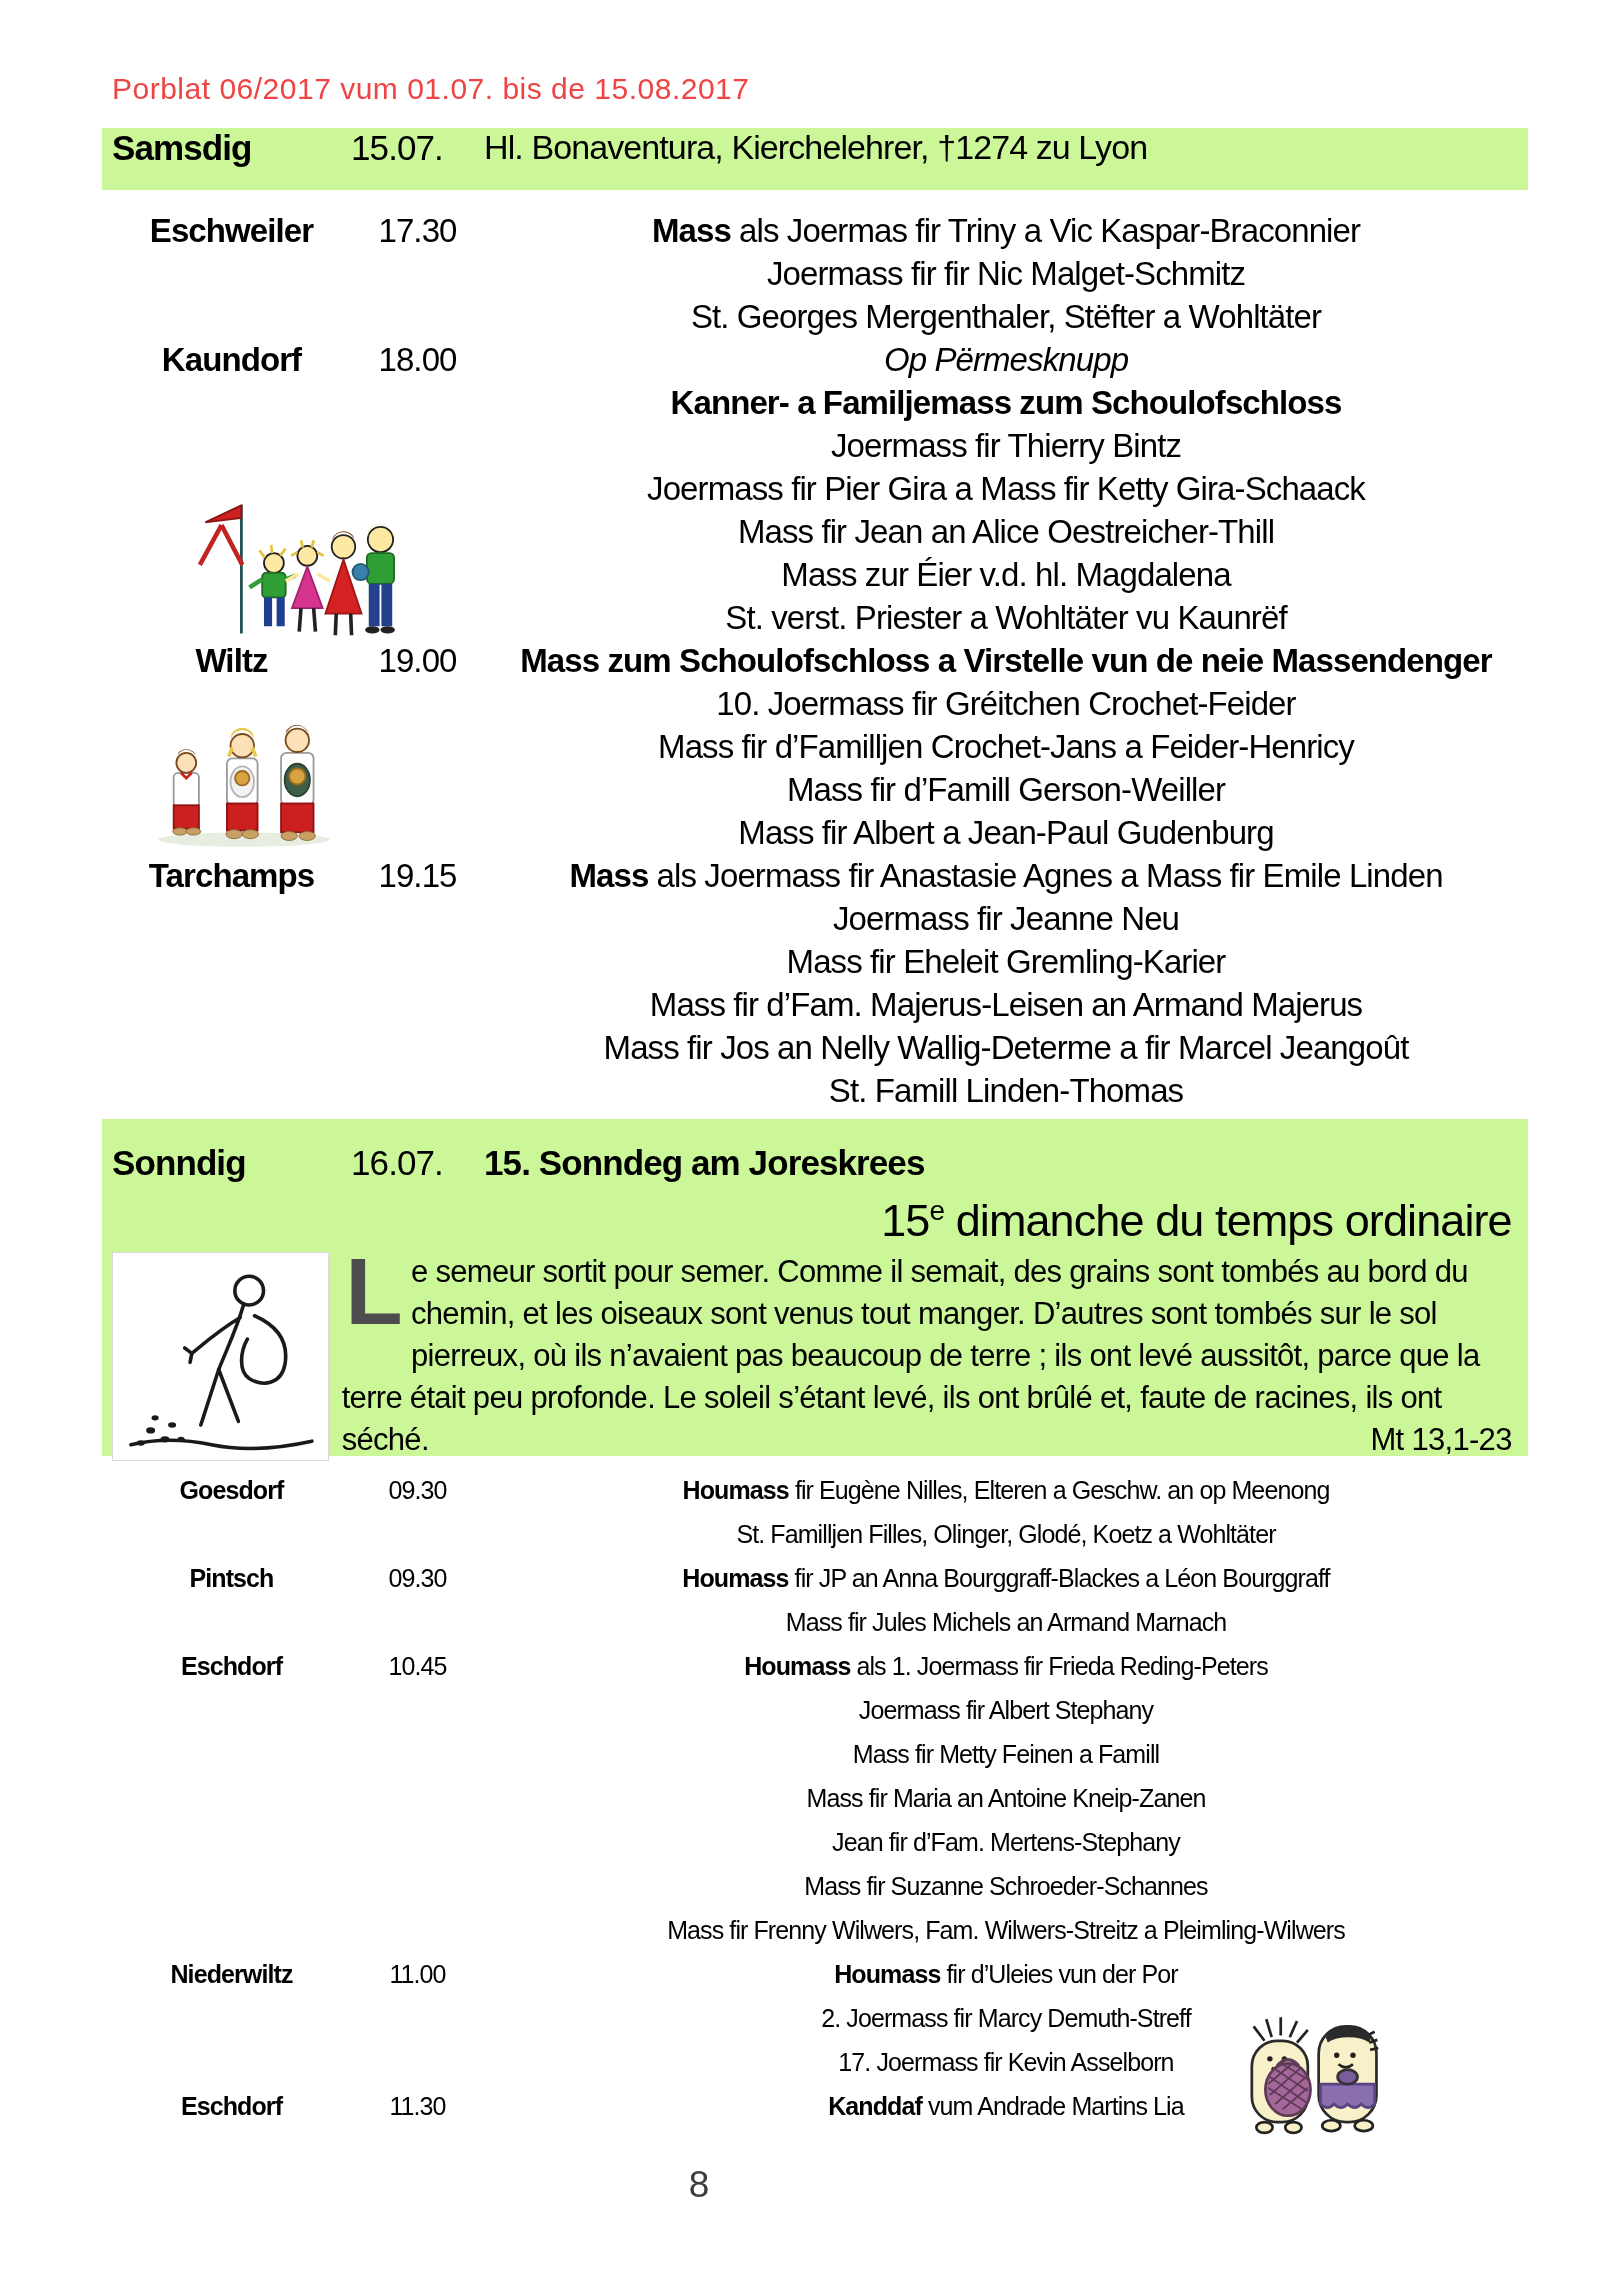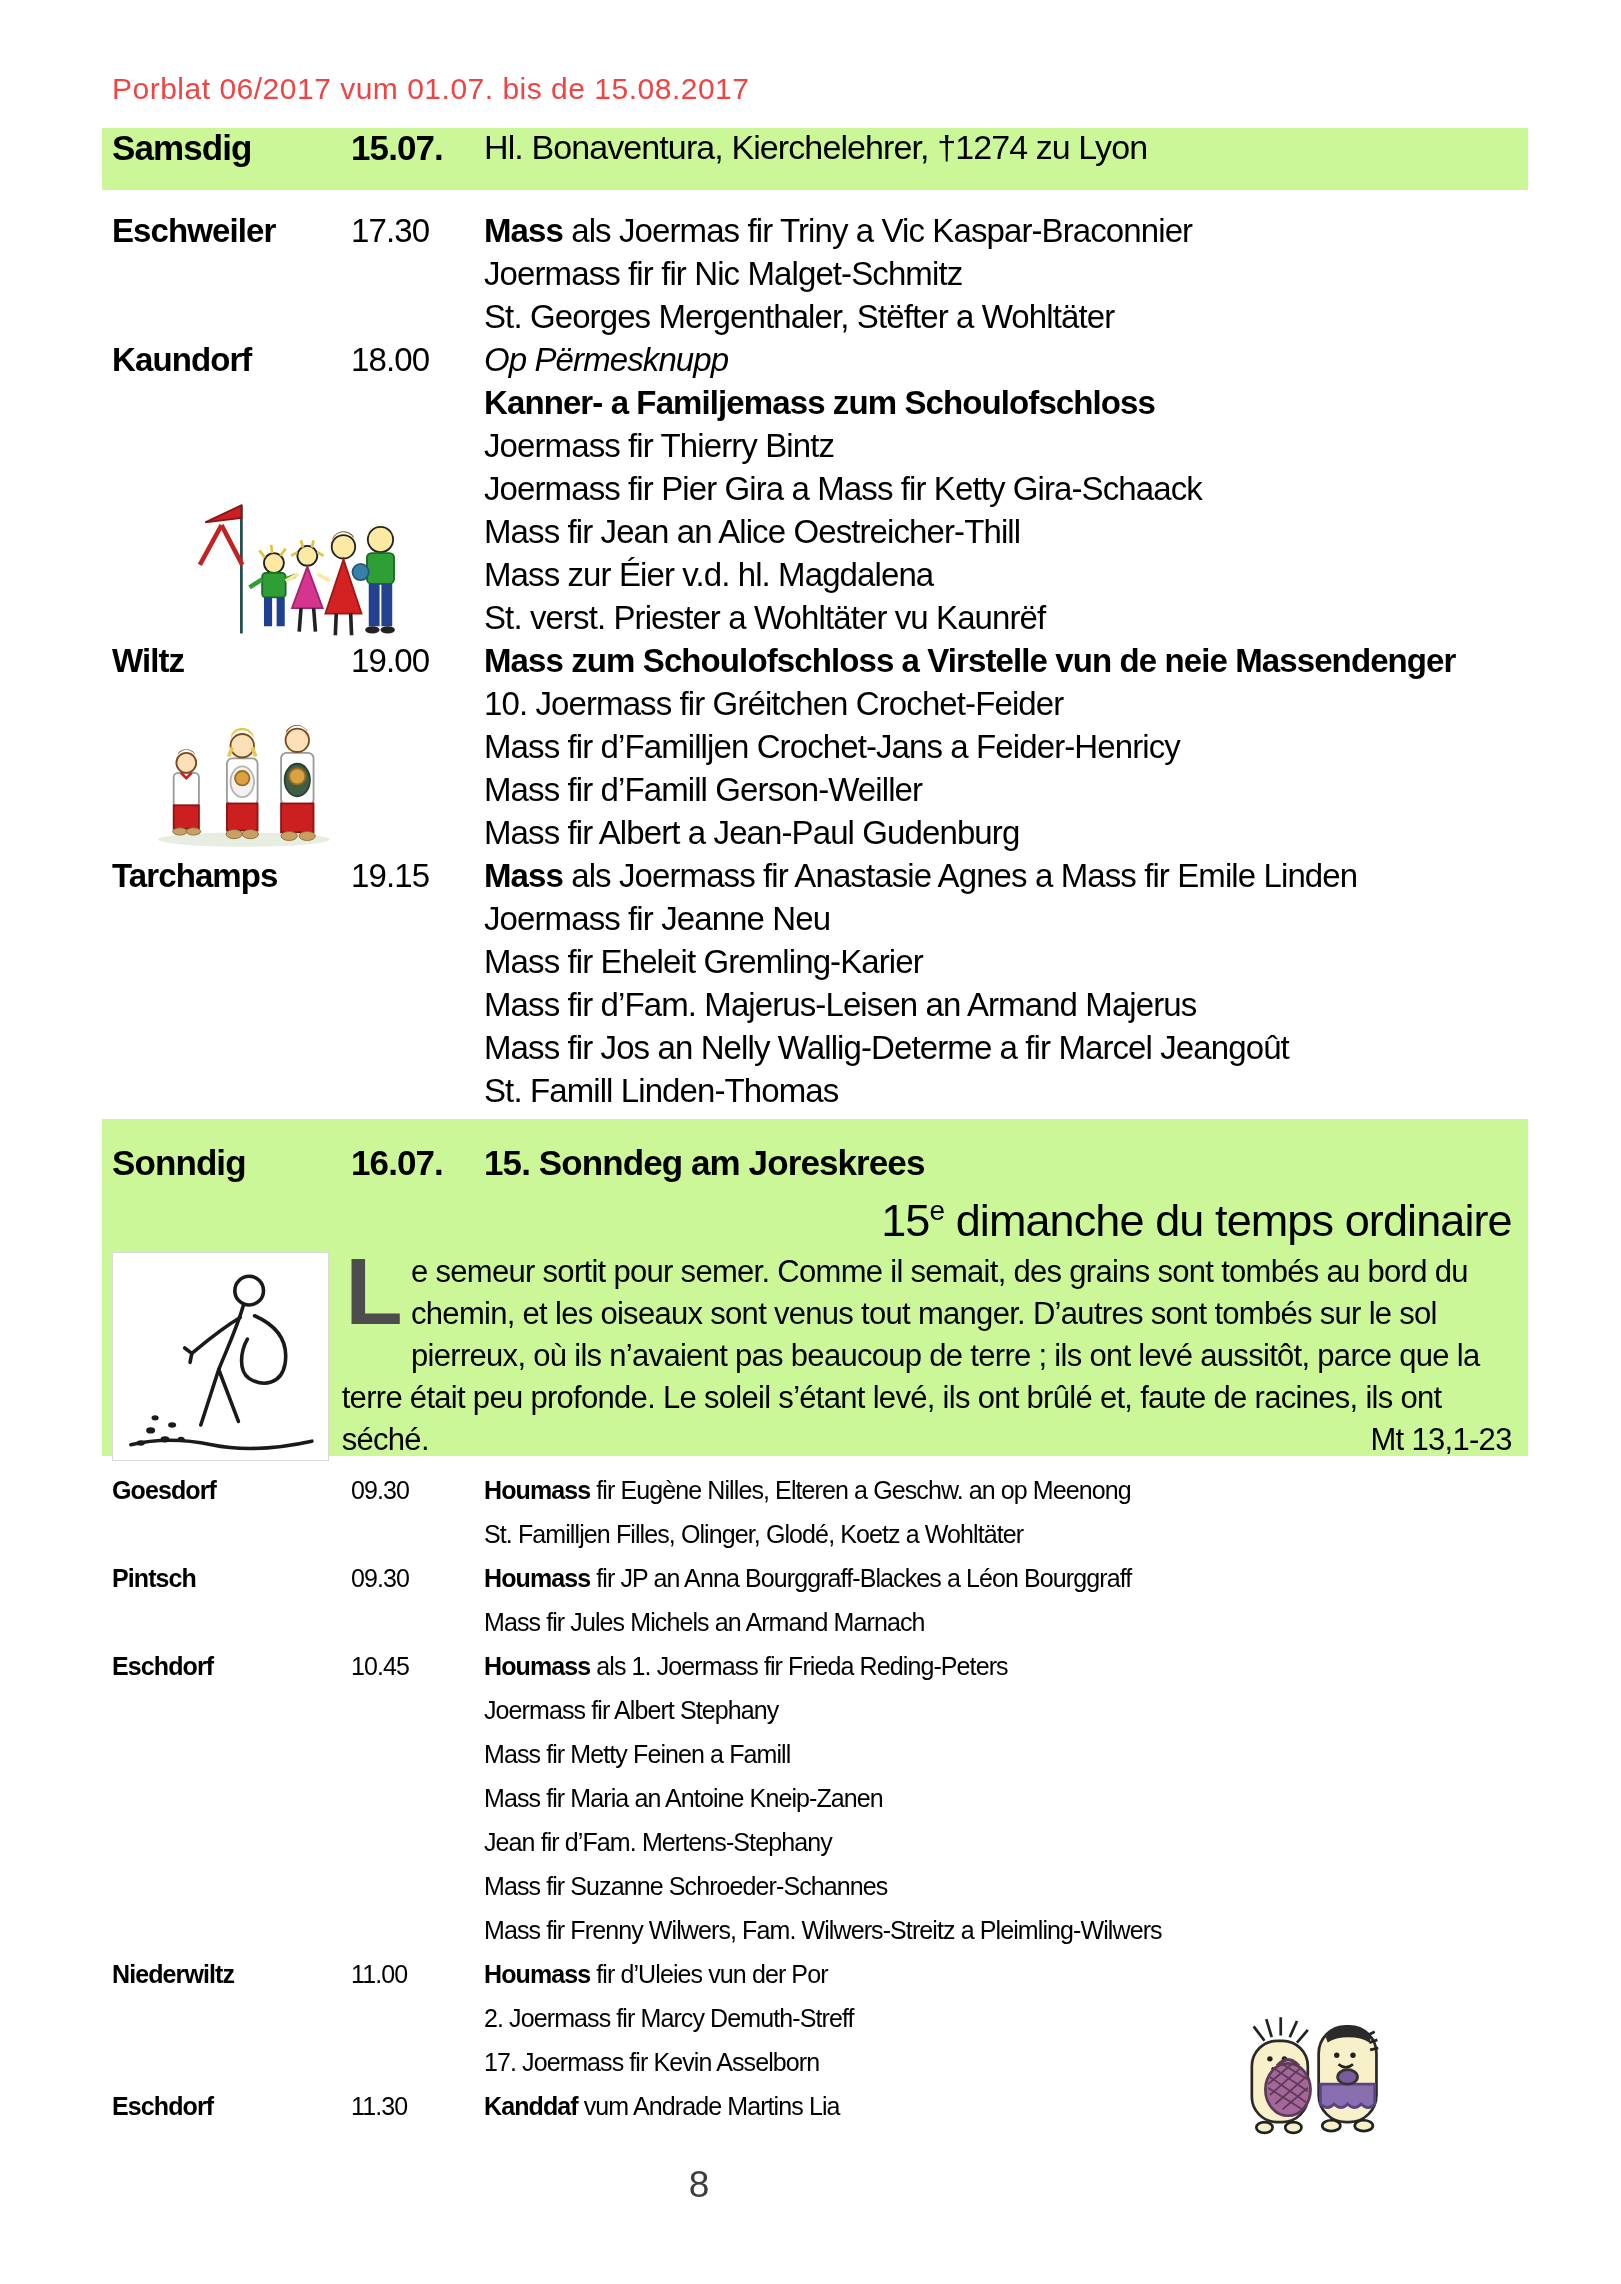--- a/index.html
+++ b/index.html
@@ -13,27 +13,27 @@
   
   .pageheader{
     left:112px;top:72px;font-size:30px;letter-spacing:0.5px;color:#ef4444;
   }
   
   .banner{
     left:102px;width:1426px;background:var(--hl);box-sizing:border-box;
   }
   .banner-sat{top:128px;height:62px;display:flex;padding-left:10px;}
   .bcol-loc{width:239px;flex:none;font-weight:bold;font-size:35px;letter-spacing:-0.9px;}
-  .bcol-time{width:133px;flex:none;font-weight:bold;font-size:35px;letter-spacing:-0.9px;}
+  .bcol-time{width:133px;flex:none;font-weight:normal;font-size:35px;letter-spacing:-0.9px;}
   .bcol-desc{flex:1;min-width:0;font-size:34px;letter-spacing:-0.9px;white-space:nowrap;}
   
   .list{left:102px;width:1426px;padding-left:10px;box-sizing:border-box;}
   .list1{top:209px;font-size:33px;line-height:43px;letter-spacing:-0.9px;}
   .list2{top:1468px;font-size:25px;line-height:44px;letter-spacing:-0.9px;}
-  .entry{display:flex;align-items:flex-start;}
+  .entry{display:flex;align-items:flex-start;text-align:center;}
   .col-loc{width:239px;flex:none;font-weight:bold;white-space:nowrap;}
   .col-time{width:133px;flex:none;font-weight:normal;white-space:nowrap;}
   .col-desc{flex:1;min-width:0;}
   .line{white-space:nowrap;}
   .line b{font-weight:bold;}
   .line i{font-style:italic;}
   
   .sunblock{
     top:1119px;height:337px;padding:22px 16.3px 0 10px;
   }

